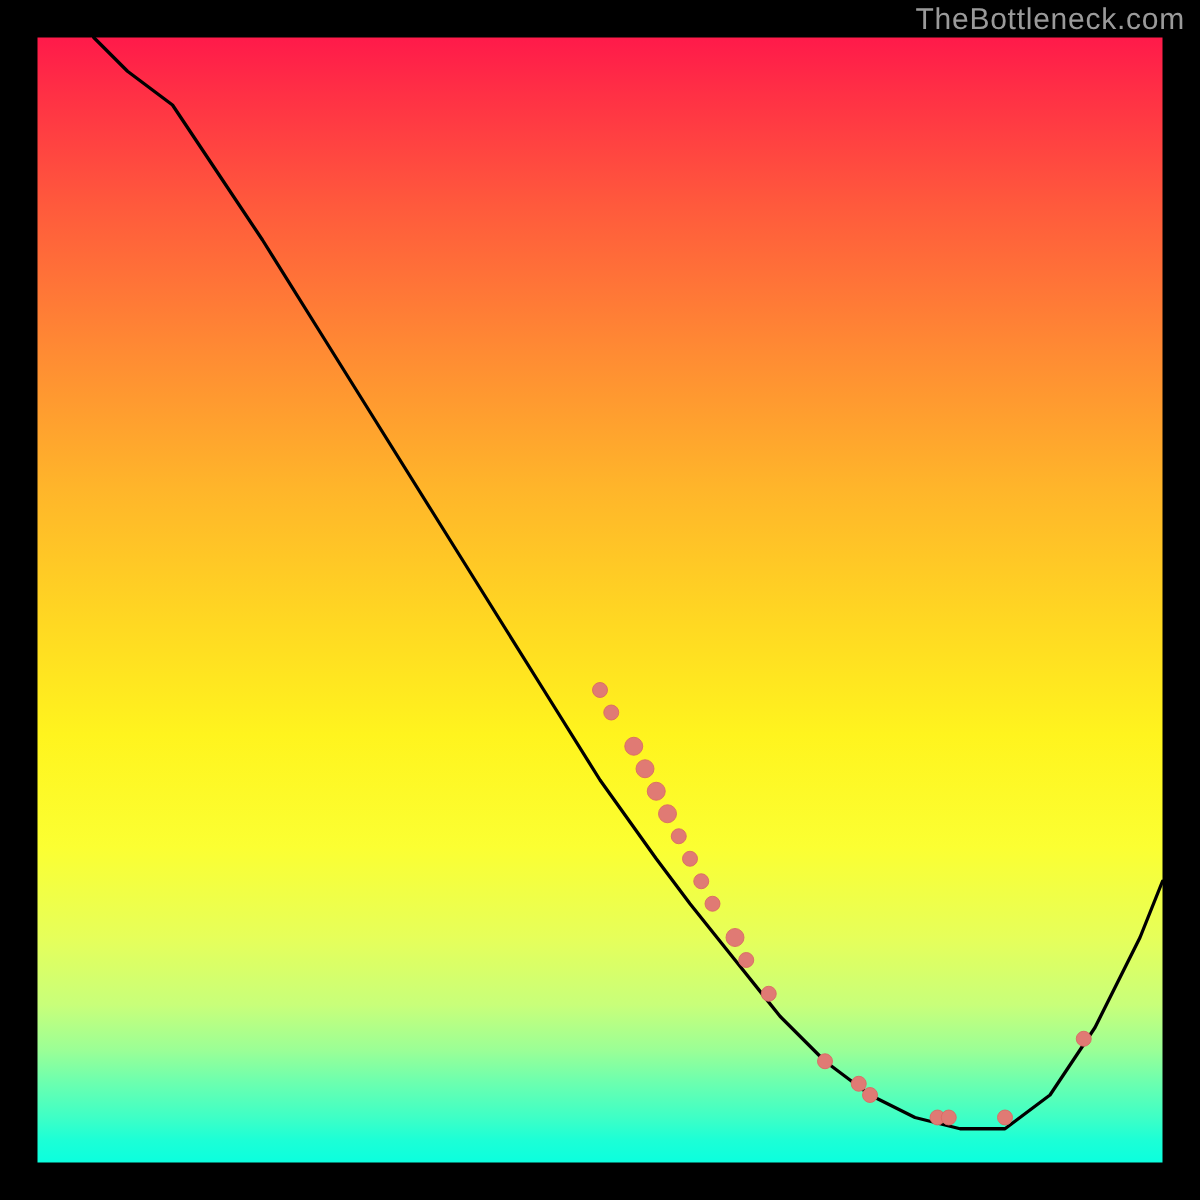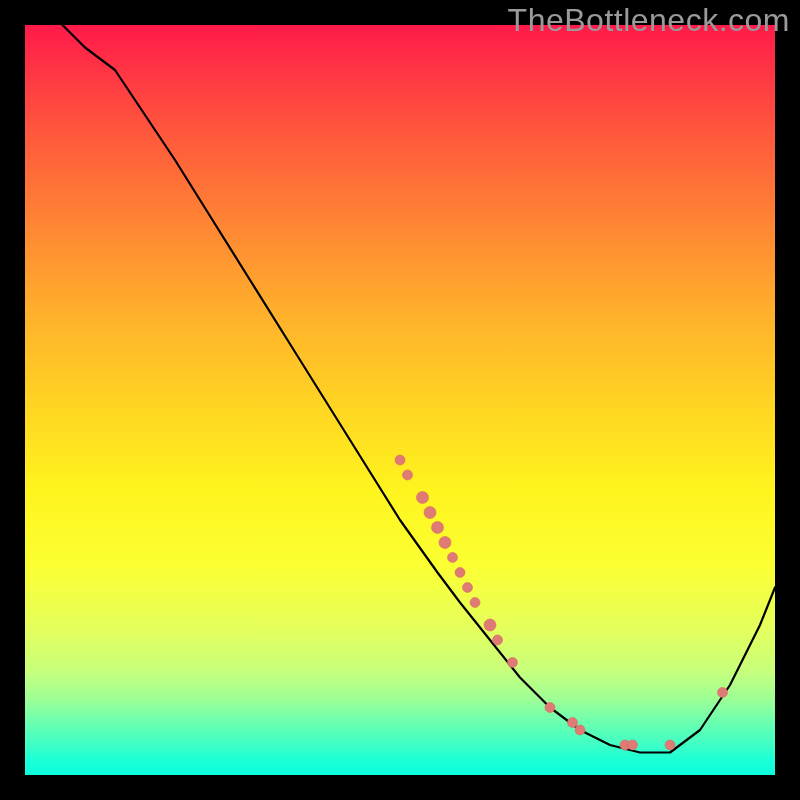--- a/index.html
+++ b/index.html
@@ -15,21 +15,21 @@
     position: relative;
     width: 800px;
     height: 800px;
     background: #000;
   }
   .watermark {
     position: absolute;
     top: 2px;
     right: 10px;
     color: #9a9a9a;
-    font-size: 32px;
+    font-size: 20px;
     font-weight: 500;
     letter-spacing: 0.5px;
     z-index: 5;
     user-select: none;
   }
   .plot {
     position: absolute;
     left: 25px;
     top: 25px;
     width: 750px;

